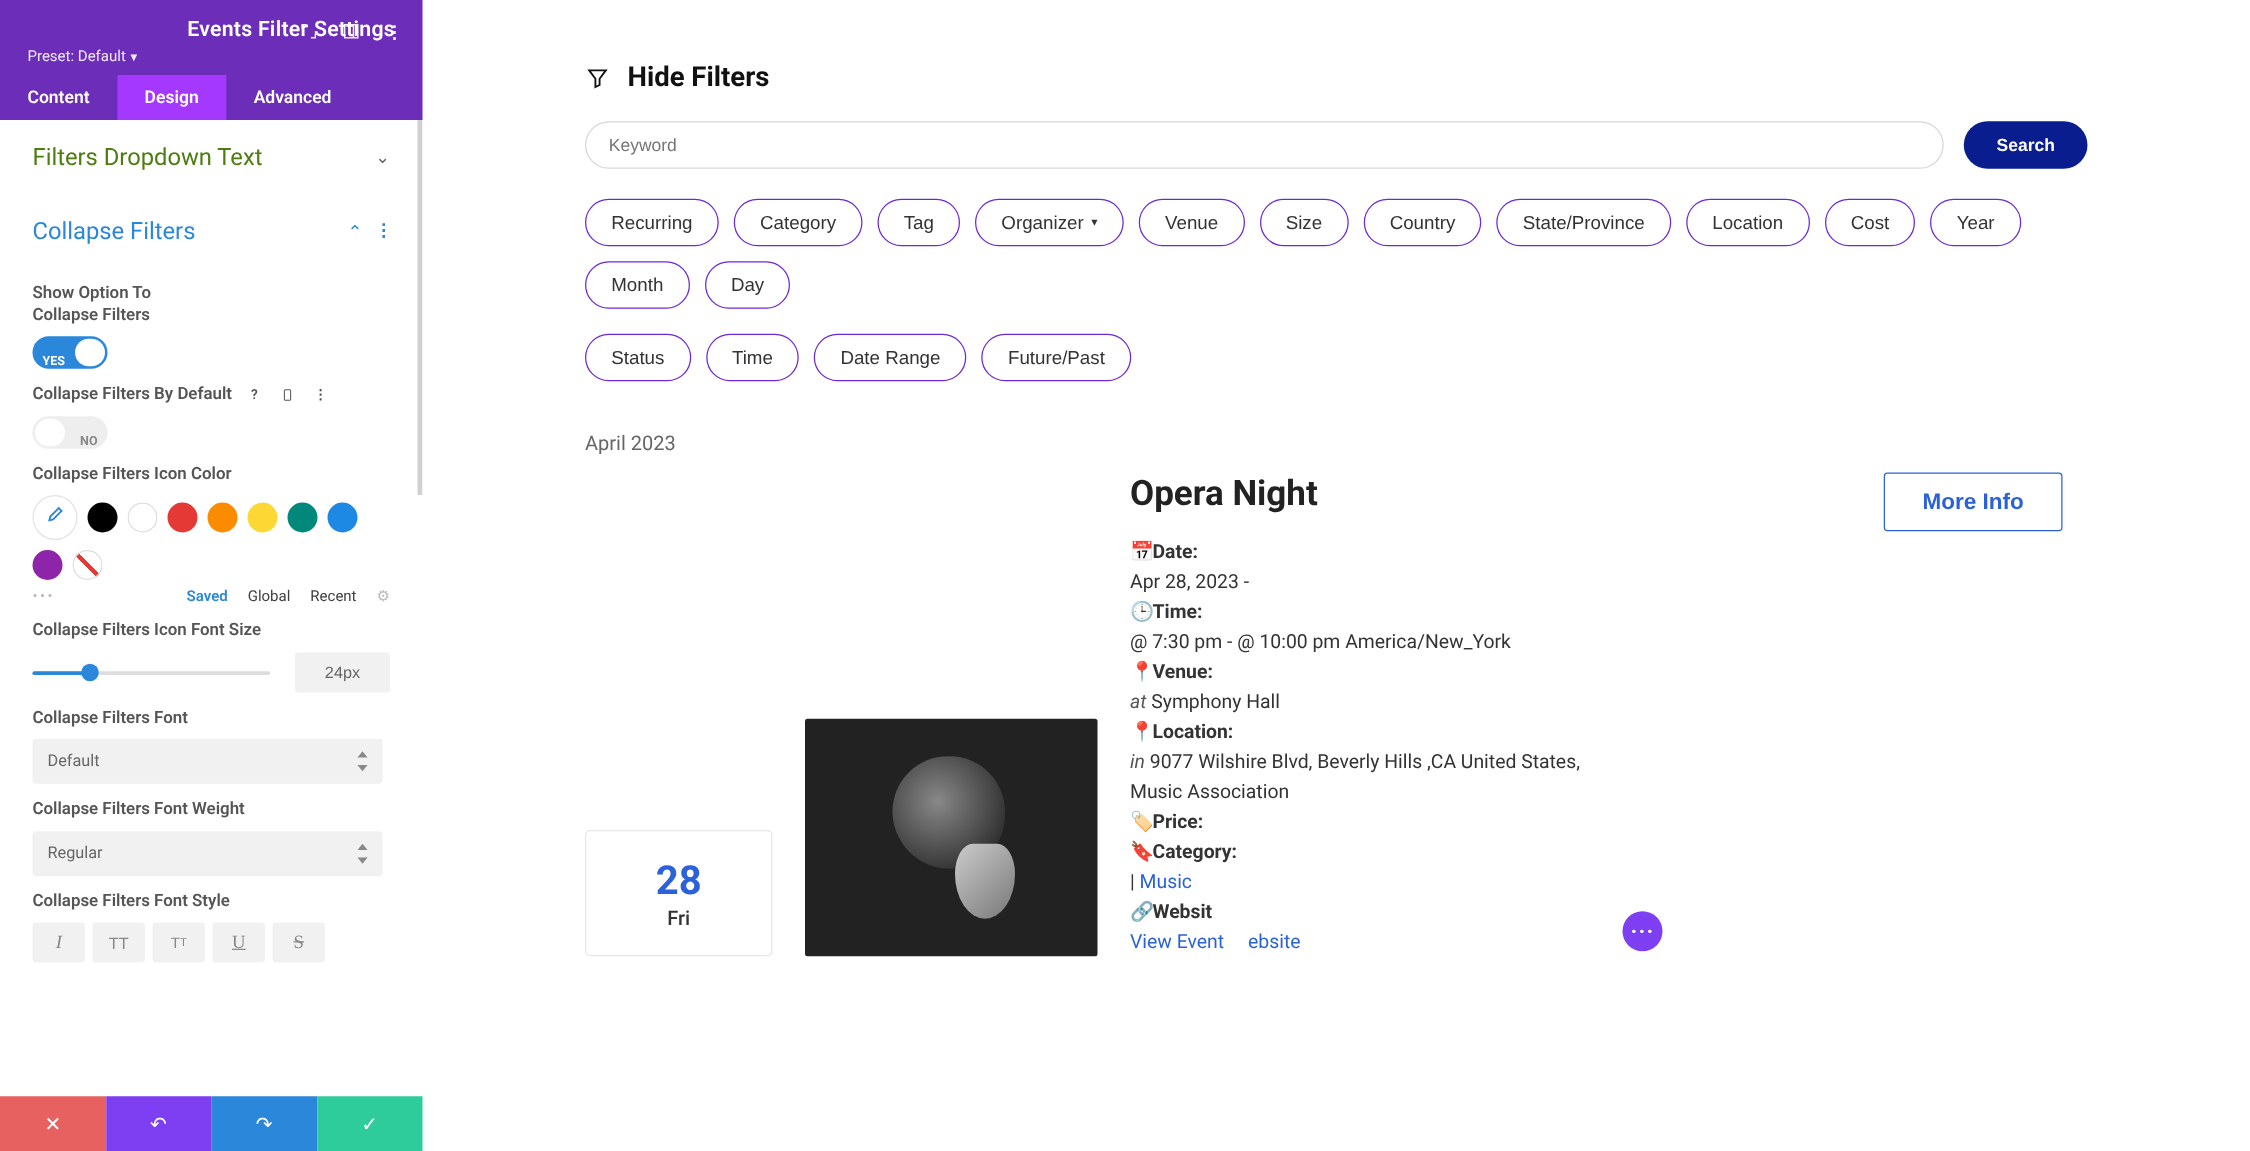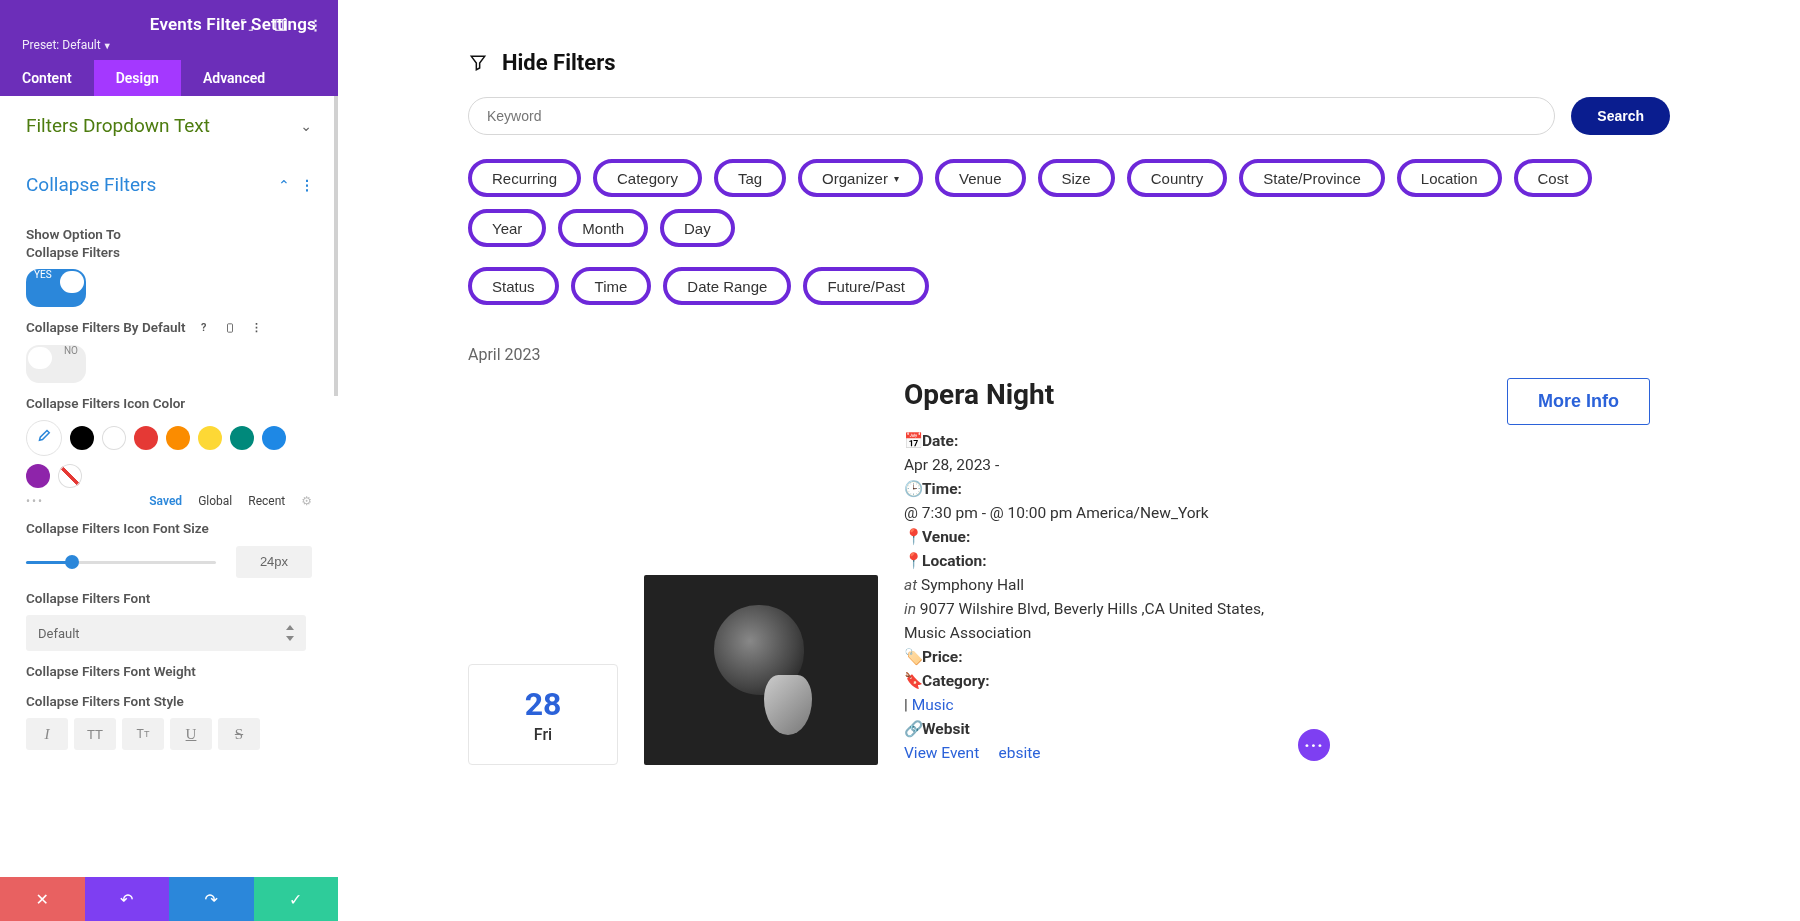--- a/index.html
+++ b/index.html
@@ -27,21 +27,21 @@
 .acc-row .chev { color: #666; }
 .acc-row.open .label { color: #2b87da; }
 .acc-row.open .chev { color: #2b87da; }
 
 .acc-content { padding: 0 26px 20px; }
 .field-label { font-size: 13.5px; color: #555; font-weight: 600; margin: 12px 0 8px; line-height: 1.3; }
 .field-label.inline { display: flex; align-items: center; gap: 10px; }
 .mini-icon { width: 16px; height: 16px; display: inline-flex; align-items: center; justify-content: center; border-radius: 50%; font-size: 11px; color: #555; cursor: pointer; }
 .dots-v { letter-spacing: -2px; font-weight: 900; }
 
-.toggle { width: 60px; height: 38px; border-radius: 13px; position: relative; cursor: pointer; display: flex; align-items: flex-start; font-size: 10px; font-weight: 400; color: #fff; }
+.toggle { width: 60px; height: 26px; border-radius: 13px; position: relative; cursor: pointer; display: flex; align-items: flex-end; font-size: 10px; font-weight: 700; color: #fff; }
 .toggle .knob { width: 24px; height: 22px; border-radius: 11px; background: #fff; position: absolute; top: 2px; }
 .toggle.on { background: #2b87da; padding-left: 8px; }
 .toggle.on .knob { right: 2px; }
 .toggle.off { background: #eee; color: #888; justify-content: flex-end; padding-right: 8px; }
 .toggle.off .knob { left: 2px; background: #fff; }
 
 .color-row { display: flex; gap: 8px; align-items: center; margin: 8px 0 6px; flex-wrap: wrap; }
 .picker-btn { width: 36px; height: 36px; border-radius: 50%; border: 1px solid #e3e3e3; display: flex; align-items: center; justify-content: center; cursor: pointer; }
 .swatch { width: 24px; height: 24px; border-radius: 50%; cursor: pointer; }
 .swatch.border { box-shadow: inset 0 0 0 1px #ddd; }
@@ -74,21 +74,21 @@
 .sb-fbtn.ok { background: #2ecc9a; }
 
 
 .preview { flex: 1; padding: 50px 130px 0; position: relative; overflow: hidden; }
 .hide-filters { display: flex; align-items: center; gap: 14px; font-size: 22px; font-weight: 700; color: #111; margin-bottom: 22px; }
 .hide-filters svg { width: 20px; height: 20px; }
 .search-row { display: flex; gap: 16px; margin-bottom: 24px; align-items: center; }
 .keyword { flex: 1; height: 38px; border: 1px solid #d7d7d7; border-radius: 20px; padding: 0 18px; font-size: 14px; color: #777; }
 .search-btn { height: 38px; padding: 0 26px; border-radius: 20px; background: #0a1d8f; color: #fff; font-size: 14px; font-weight: 700; border: none; cursor: pointer; }
 .pill-row { display: flex; flex-wrap: wrap; gap: 12px; margin-bottom: 20px; }
-.pill { height: 38px; padding: 0 20px; border: 4px solid #6d28d9; border-radius: 20px; background: #fff; font-size: 15px; color: #333; cursor: pointer; display: inline-flex; align-items: center; gap: 6px; }
+.pill { height: 38px; padding: 0 20px; border: 1px solid #6d28d9; border-radius: 20px; background: #fff; font-size: 15px; color: #333; cursor: pointer; display: inline-flex; align-items: center; gap: 6px; }
 .pill .caret { font-size: 10px; }
 
 .month-label { font-size: 16px; color: #666; margin: 40px 0 14px; }
 .event-row { display: flex; gap: 26px; align-items: flex-end; }
 .date-card { border: 1px solid #e6e6e6; border-radius: 4px; width: 150px; padding: 20px 0; text-align: center; }
 .date-card .num { font-size: 32px; font-weight: 700; color: #2b62d9; }
 .date-card .dow { font-size: 16px; color: #333; margin-top: 2px; font-weight: 500; }
 .event-img { width: 234px; height: 190px; background: #222; border-radius: 2px; position: relative; overflow: hidden; }
 .event-img::before { content: ""; position: absolute; left: 70px; top: 30px; width: 90px; height: 90px; background: radial-gradient(circle at 40% 40%, #888 0%, #444 60%, #111 100%); border-radius: 50% 50% 48% 52%; filter: blur(.5px); }
 .event-img::after { content: ""; position: absolute; left: 120px; top: 100px; width: 48px; height: 60px; background: linear-gradient(135deg, #ccc, #777); border-radius: 30% 30% 50% 50% / 40% 40% 60% 60%; }
@@ -199,20 +199,23 @@
           </div>
           <input class="slider-val" value="24px" style="">
         </div>
 
         <div class="field-label">Collapse Filters Font</div>
         <div class="select">
             <span>Default</span>
           </div>
 
         <div class="field-label">Collapse Filters Font Weight</div>
+        <div class="select">
+            <span>Regular</span>
+          </div>
 
         <div class="field-label">Collapse Filters Font Style</div>
         <div class="style-btns">
           <div class="style-btn" style="font-style:italic">I</div>
           <div class="style-btn" style="font-family:Arial;font-size:13px">TT</div>
           <div class="style-btn" style="font-family:Arial;font-size:12px">T<span style="font-size:9px">T</span></div>
           <div class="style-btn" style="text-decoration:underline">U</div>
           <div class="style-btn" style="text-decoration:line-through">S</div>
         </div>
       </div>
@@ -266,22 +269,22 @@
       </div>
       <div class="event-img"></div>
       <div class="event-details">
         <button class="more-info">More Info</button>
         <div class="event-title">Opera Night</div>
         <div class="detail-line"><span class="ico">📅</span><b class="lbl">Date:</b></div>
         <div class="detail-line">Apr 28, 2023 -</div>
         <div class="detail-line"><span class="ico">🕒</span><b class="lbl">Time:</b></div>
         <div class="detail-line">@ 7:30 pm - @ 10:00 pm America/New_York</div>
         <div class="detail-line"><span class="ico">📍</span><b class="lbl">Venue:</b></div>
+        <div class="detail-line"><em>at</em> <span>Symphony Hall</span></div>
         <div class="detail-line"><span class="ico">📍</span><b class="lbl">Location:</b></div>
-        <div class="detail-line"><em>at</em> <span>Symphony Hall</span></div>
         <div class="detail-line"><em>in</em> <span>9077 Wilshire Blvd, Beverly Hills ,CA United States,</span></div>
         <div class="detail-line">Music Association</div>
         <div class="detail-line"><span class="ico">🏷️</span><b class="lbl">Price:</b></div>
         <div class="detail-line"><span class="ico">🔖</span><b class="lbl">Category:</b></div>
         <div class="detail-line"><span>| </span><span class="link">Music</span></div>
         <div class="detail-line"><span class="ico">🔗</span><b class="lbl">Websit</b></div>
         <div class="detail-line"><span class="link">View Event</span>&nbsp;&nbsp;&nbsp;&nbsp;&nbsp;<span class="link">ebsite</span></div>
       </div>
     </div>
     <div class="fab">···</div>

